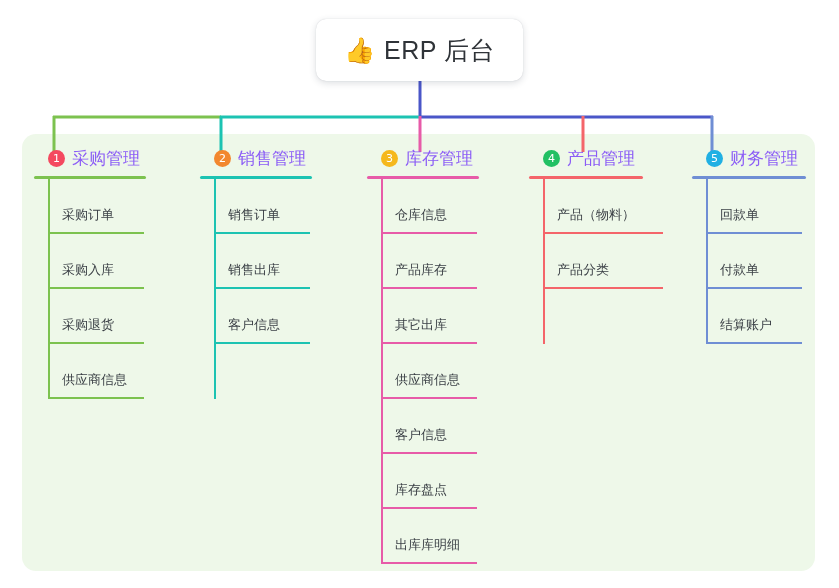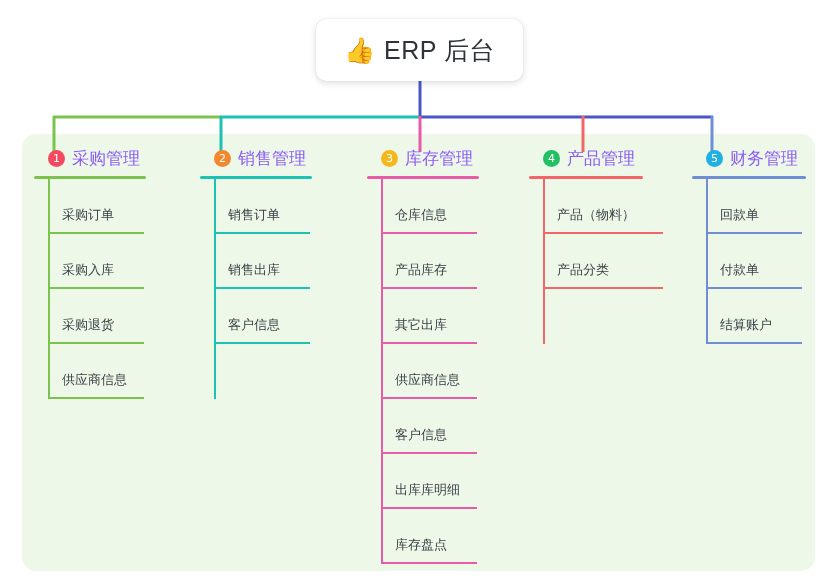--- a/index.html
+++ b/index.html
@@ -234,25 +234,25 @@
           </div>
           <div class="item">
             <span class="item-label">供应商信息</span>
             <div class="item-rule" style="width: 96px; background: rgb(231, 91, 168);"></div>
           </div>
           <div class="item">
             <span class="item-label">客户信息</span>
             <div class="item-rule" style="width: 96px; background: rgb(231, 91, 168);"></div>
           </div>
           <div class="item">
+            <span class="item-label">库存盘点</span>
+            <div class="item-rule" style="width: 96px; background: rgb(231, 91, 168);"></div>
+          </div>
+          <div class="item">
             <span class="item-label">出库库明细</span>
-            <div class="item-rule" style="width: 96px; background: rgb(231, 91, 168);"></div>
-          </div>
-          <div class="item">
-            <span class="item-label">库存盘点</span>
             <div class="item-rule" style="width: 96px; background: rgb(231, 91, 168);"></div>
           </div>
         </div>
       </div>
       <div class="branch" style="left: 529px;">
         <div class="branch-head">
           <span class="badge" style="background: rgb(33, 192, 99);">4</span>
           <span class="branch-title">产品管理</span>
         </div>
         <div class="head-rule" style="width: 114px; background: rgb(244, 101, 106);"></div>

